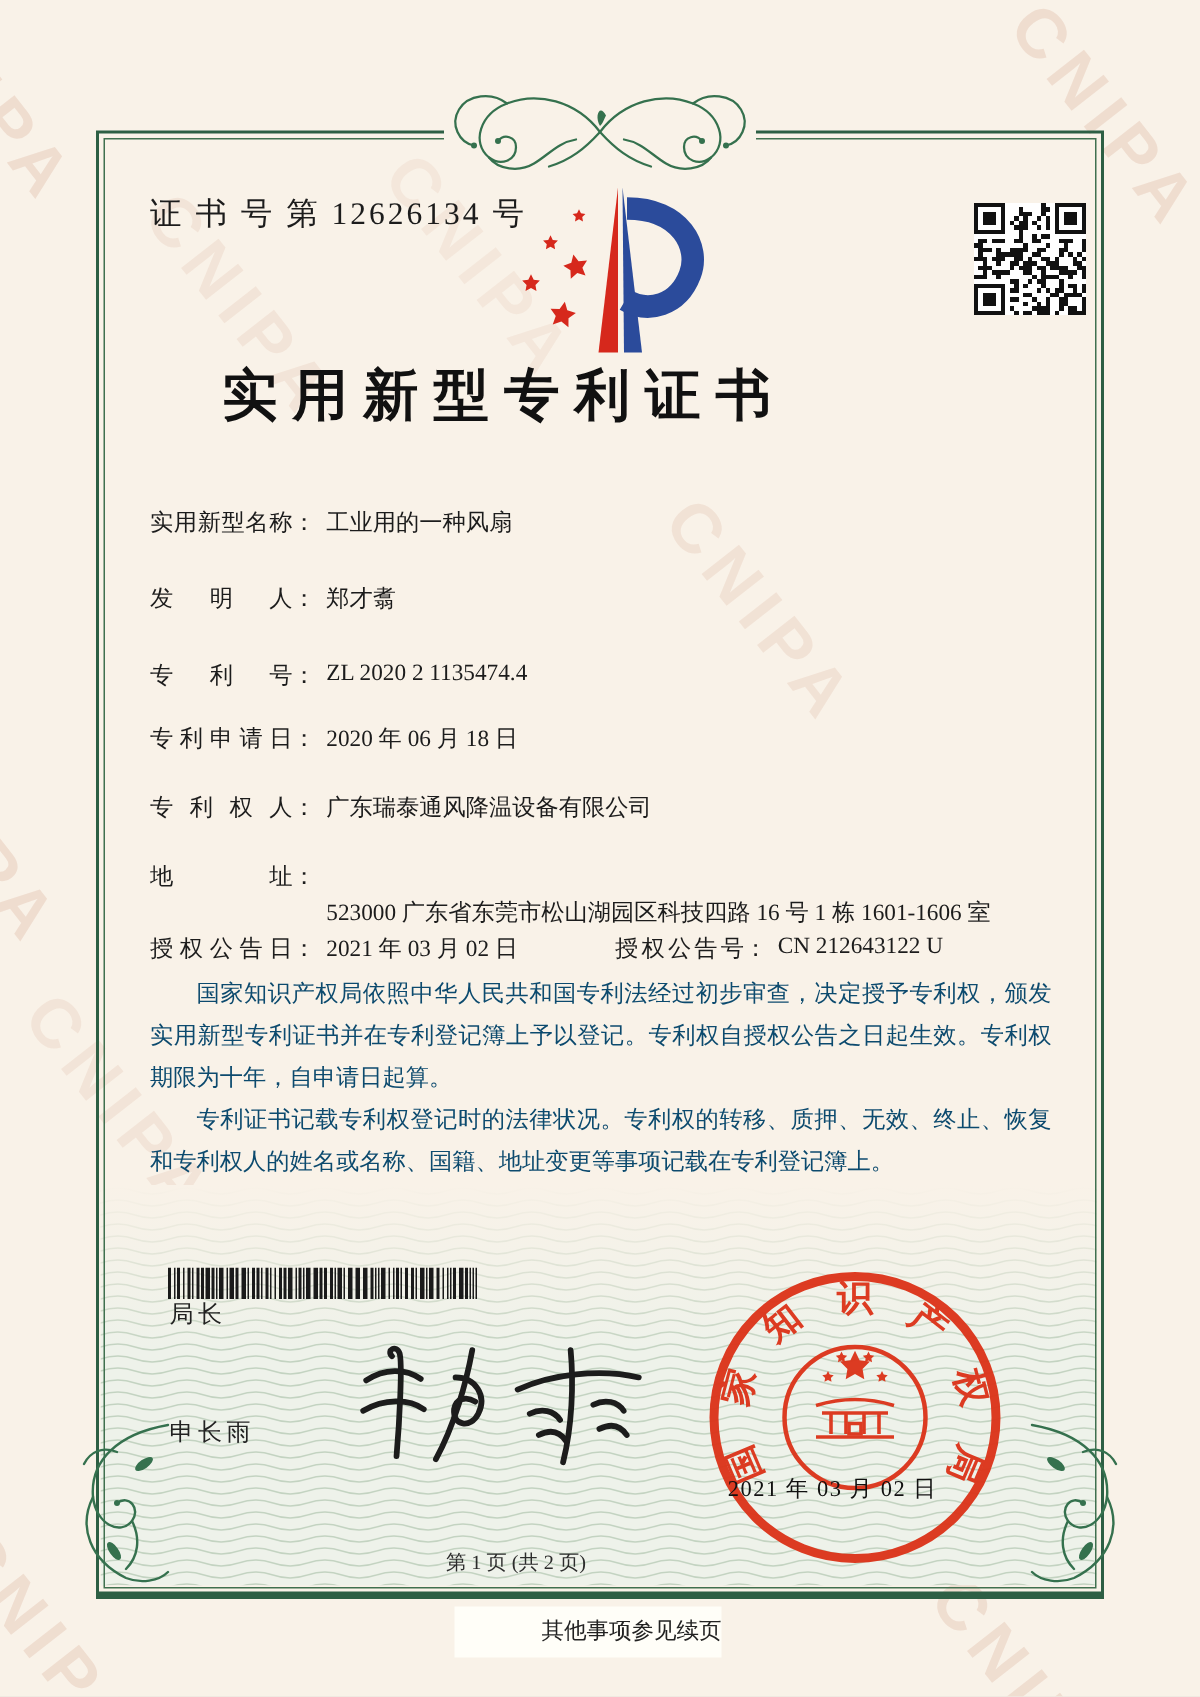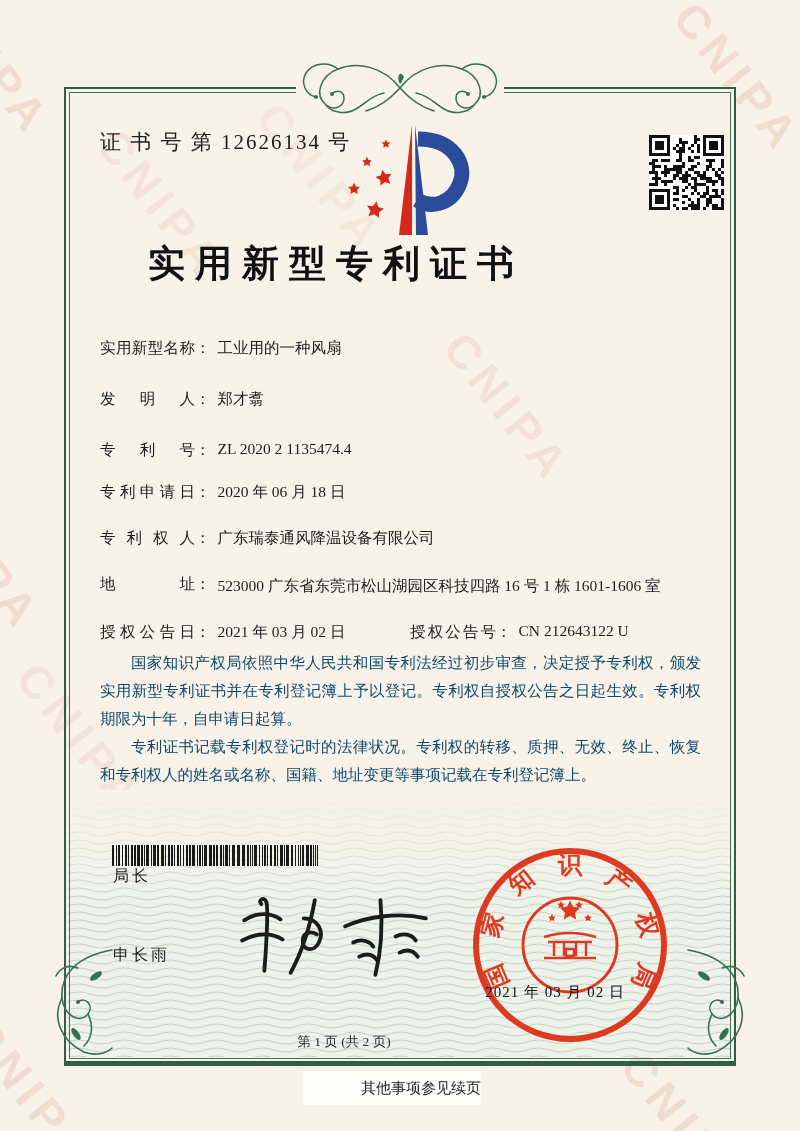--- a/index.html
+++ b/index.html
@@ -44,21 +44,21 @@
   .qr{position:absolute;left:649px;top:135px;width:75px;height:75px;}
   .title{position:absolute;left:0;top:239px;width:662px;text-align:center;
     font-size:37px;font-weight:bold;letter-spacing:10px;text-indent:10px;color:#111;}
   
   .field-row{position:absolute;left:100px;font-size:15.5px;white-space:nowrap;}
   .fr1{top:338px;} .fr2{top:389px;} .fr3{top:440px;} .fr4{top:482px;}
   .fr5{top:528px;} .fr6{top:574px;} .fr7{top:622px;}
   .field-label{display:inline-flex;width:95px;justify-content:space-between;vertical-align:top;}
   .field-colon{vertical-align:top;}
   .field-value{margin-left:7px;vertical-align:top;}
-  .fr6 .field-value{display:inline-block;width:478px;white-space:normal;line-height:23.5px;}
+  .fr6 .field-value{display:inline-block;width:478px;white-space:normal;line-height:23.5px;margin-top:23px;}
   .pair2{position:absolute;left:310px;top:0;}
   .pair2 .field-label{width:86px;}
   
   .paras{position:absolute;left:100px;top:649px;width:601px;
     font-size:15.5px;line-height:28px;text-align:justify;color:#0c4a6e;}
   .paras p{margin:0;text-indent:2em;}
   
   .barcode{position:absolute;left:112px;top:845px;width:208px;height:21px;}
   .sig-title{position:absolute;left:113px;top:866px;font-size:16px;letter-spacing:3px;
     font-family:"Liberation Sans","DejaVu Sans",sans-serif;color:#222;}

